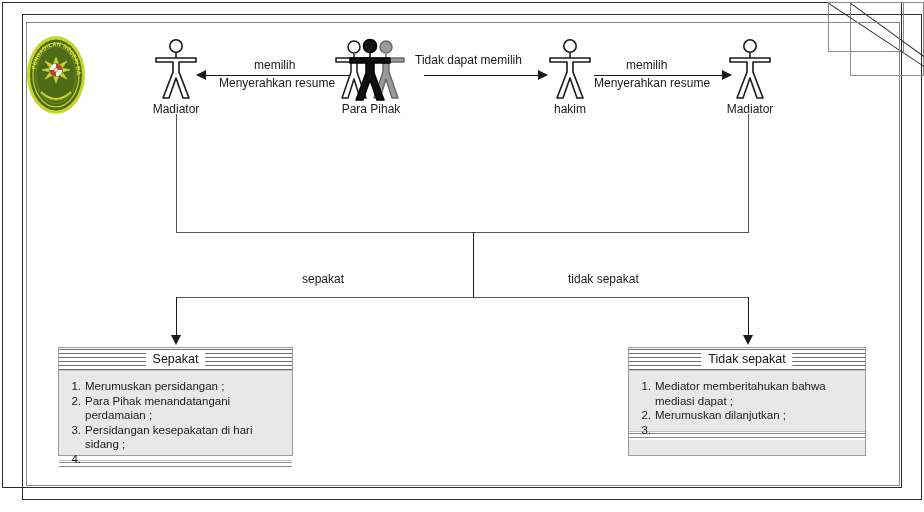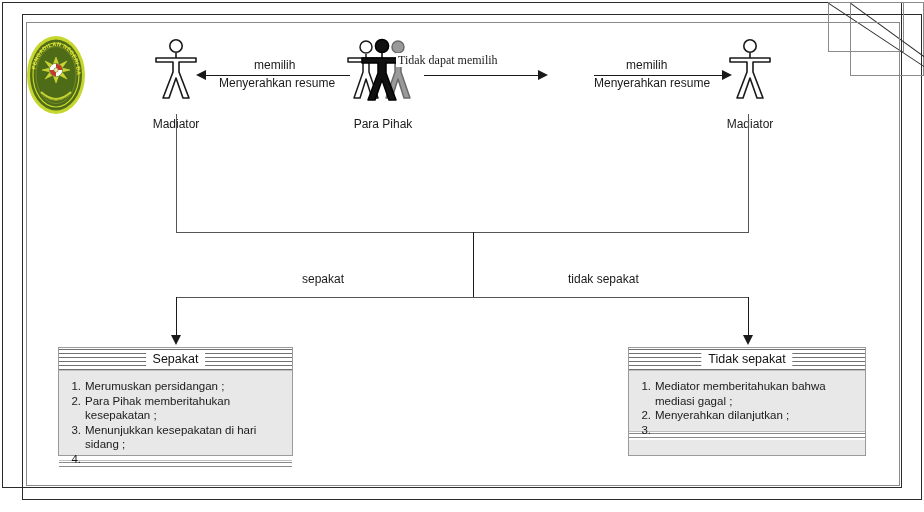--- a/index.html
+++ b/index.html
@@ -54,21 +54,21 @@
   .actor {
     position: absolute;
     text-align: center;
   }
   .actor svg { display: block; margin: 0 auto; }
   .actor-label {
     font-size: 12px;
     color: #1a1a1a;
     line-height: 14px;
     white-space: nowrap;
-    margin-top: 15px;
+    margin-top: 0;
   }
 
   
   .hline {
     position: absolute;
     height: 0;
     border-top: 1px solid #1a1a1a;
   }
   .vline {
     position: absolute;
@@ -219,60 +219,69 @@
   <div class="actor" style="left:140px; top:38px; width:72px;">
     <svg width="46" height="64" viewBox="0 0 46 64" xmlns="http://www.w3.org/2000/svg">
       <g fill="#ffffff" stroke="#1a1a1a" stroke-width="1.6" stroke-linejoin="round">
         <circle cx="23" cy="8" r="6.2"></circle>
         <path d="M23,15 L23,20 M3,20 L43,20 L43,24 L26,24 L26,34 L36,60 L30,60 L23,40 L16,60 L10,60 L20,34 L20,24 L3,24 Z"></path>
       </g>
     </svg>
     <div class="actor-label">Madiator</div>
   </div>
 
-  <div class="actor" style="left:340px; top:38px; width:86px;">
+  <div class="actor" style="left:328px; top:38px; width:86px;">
     <svg width="86" height="64" viewBox="0 0 86 64" xmlns="http://www.w3.org/2000/svg">
 
       <g fill="#ffffff" stroke="#1a1a1a" stroke-width="1.5" stroke-linejoin="round">
         <circle cx="26" cy="9" r="6"></circle>
         <path d="M26,16 L26,20 M8,20 L44,20 L44,24 L29,24 L29,34 L38,60 L32,60 L26,41 L20,60 L14,60 L23,34 L23,24 L8,24 Z"></path>
       </g>
 
       <g fill="#9a9a9a" stroke="#6b6b6b" stroke-width="1.5" stroke-linejoin="round">
         <circle cx="58" cy="9" r="6"></circle>
         <path d="M58,16 L58,20 M40,20 L76,20 L76,24 L61,24 L61,34 L70,60 L64,60 L58,41 L52,60 L46,60 L55,34 L55,24 L40,24 Z"></path>
       </g>
 
       <g fill="#111111" stroke="#000000" stroke-width="1.5" stroke-linejoin="round">
         <circle cx="42" cy="8" r="6.6"></circle>
         <path d="M42,15 L42,20 M22,20 L62,20 L62,25 L46,25 L46,35 L56,62 L49,62 L42,42 L35,62 L28,62 L38,35 L38,25 L22,25 Z"></path>
       </g>
     </svg>
     <div class="actor-label">Para Pihak</div>
   </div>
 
+  <div class="actor" style="left:534px; top:38px; width:72px;">
+    <svg width="46" height="64" viewBox="0 0 46 64" xmlns="http://www.w3.org/2000/svg">
+      <g fill="#ffffff" stroke="#1a1a1a" stroke-width="1.6" stroke-linejoin="round">
+        <circle cx="23" cy="8" r="6.2"></circle>
+        <path d="M23,15 L23,20 M3,20 L43,20 L43,24 L26,24 L26,34 L36,60 L30,60 L23,40 L16,60 L10,60 L20,34 L20,24 L3,24 Z"></path>
+      </g>
+    </svg>
+    <div class="actor-label">hakim</div>
+  </div>
 
   <div class="actor" style="left:714px; top:38px; width:72px;">
     <svg width="46" height="64" viewBox="0 0 46 64" xmlns="http://www.w3.org/2000/svg">
       <g fill="#ffffff" stroke="#1a1a1a" stroke-width="1.6" stroke-linejoin="round">
         <circle cx="23" cy="8" r="6.2"></circle>
         <path d="M23,15 L23,20 M3,20 L43,20 L43,24 L26,24 L26,34 L36,60 L30,60 L23,40 L16,60 L10,60 L20,34 L20,24 L3,24 Z"></path>
       </g>
     </svg>
     <div class="actor-label">Madiator</div>
   </div>
 
   <div class="hline" style="left:206px; top:75px; width:144px;"></div>
   <div class="arrow-head arrow-left" style="left:196px; top:70px;"></div>
   <div class="edge-label" style="left:252px; top:58px;">memilih</div>
   <div class="edge-label" style="left:217px; top:76px;">Menyerahkan resume</div>
 
   <div class="hline" style="left:424px; top:75px; width:114px;"></div>
   <div class="arrow-head arrow-right" style="left:538px; top:70px;"></div>
-  <div class="edge-label" style="left:396px; top:53px;font-family:Liberation Serif, serif;">Tidak dapat memilih</div>
+  <div class="edge-label" style="left:413px; top:53px;">Tidak dapat memilih</div>
 
   <div class="hline" style="left:594px; top:75px; width:128px;"></div>
   <div class="arrow-head arrow-right" style="left:722px; top:70px;"></div>
   <div class="edge-label" style="left:624px; top:58px;">memilih</div>
   <div class="edge-label" style="left:592px; top:76px;">Menyerahkan resume</div>
 
   <div class="vline grayline" style="left:176px; top:114px; height:118px;"></div>
   <div class="vline grayline" style="left:748px; top:114px; height:118px;"></div>
 
   <div class="hline grayline" style="left:176px; top:232px; width:573px;"></div>
@@ -290,35 +299,35 @@
   <div class="vline" style="left:748px; top:297px; height:38px;"></div>
   <div class="arrow-head arrow-down" style="left:743px; top:335px;"></div>
 
   <div class="outcome" style="left:58px; top:347px; width:235px; height:109px;">
     <div class="outcome-header">
       <div class="outcome-title">Sepakat</div>
     </div>
     <div class="outcome-body">
       <ul class="outcome-list">
         <li><span class="num">1.</span><span>Merumuskan persidangan ;</span></li>
-        <li><span class="num">2.</span><span>Para Pihak memberitahukan kesepakatan ;</span></li>
-        <li><span class="num">3.</span><span>Menunjukkan kesepakatan di hari sidang ;</span></li>
+        <li><span class="num">2.</span><span>Para Pihak menandatangani perdamaian ;</span></li>
+        <li><span class="num">3.</span><span>Persidangan kesepakatan di hari sidang ;</span></li>
         <li><span class="num">4.</span></li>
       </ul>
     </div>
     <div class="outcome-footer"></div>
   </div>
 
   <div class="outcome" style="left:628px; top:347px; width:238px; height:109px;">
     <div class="outcome-header">
       <div class="outcome-title">Tidak sepakat</div>
     </div>
     <div class="outcome-body">
       <ul class="outcome-list">
-        <li><span class="num">1.</span><span>Mediator memberitahukan bahwa mediasi gagal ;</span></li>
-        <li><span class="num">2.</span><span>Menyerahkan dilanjutkan ;</span></li>
+        <li><span class="num">1.</span><span>Mediator memberitahukan bahwa mediasi dapat ;</span></li>
+        <li><span class="num">2.</span><span>Merumuskan dilanjutkan ;</span></li>
         <li><span class="num">3.</span></li>
       </ul>
     </div>
     <div class="outcome-footer"></div>
   </div>
 
 </div>
 
 </body></html>

